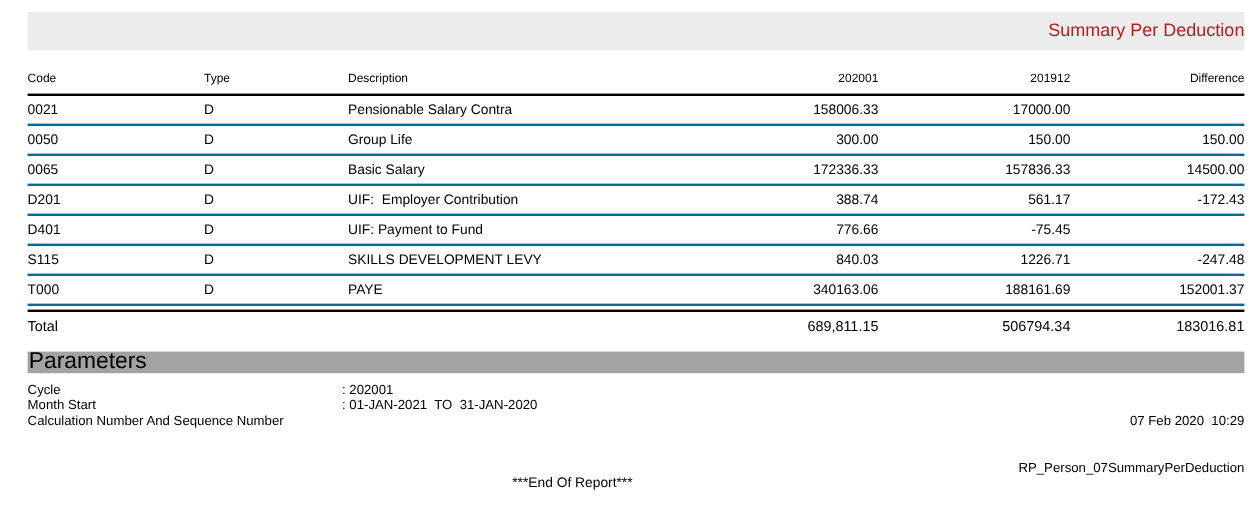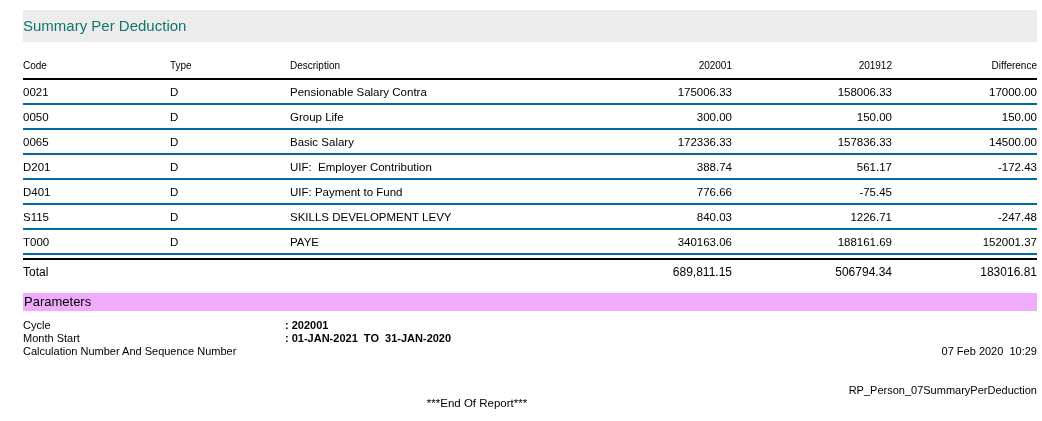--- a/index.html
+++ b/index.html
@@ -16,23 +16,23 @@
     position: absolute;
     left: 23px;
     top: 0;
     width: 1014px;
   }
   .title-bar {
     margin-top: 10px;
     height: 32px;
     line-height: 32px;
     background: #ececec;
-    text-align: left;
+    text-align: right;
     font-size: 15px;
-    color: #0f766e;
+    color: #b91c1c;
   }
   .grid-row {
     display: grid;
     grid-template-columns: 147px 120px 302px 140px 160px 145px;
     align-items: center;
   }
   .header-row {
     margin-top: 17px;
     height: 14px;
     line-height: 14px;
@@ -60,33 +60,33 @@
   .total-row {
     height: 25px;
     line-height: 25px;
     font-size: 12px;
   }
   .total-label { grid-column: 1 / span 3; }
   .params-bar {
     margin-top: 8px;
     height: 18px;
     line-height: 18px;
-    background: #f0abfc;
-    font-size: 13px;
+    background: #a3a3a3;
+    font-size: 19px;
     padding-left: 1px;
   }
   .params {
     margin-top: 8px;
     display: flex;
     font-size: 11px;
     line-height: 13px;
   }
   .params-left { flex: 1; }
   .param-row { display: grid; grid-template-columns: 262px 1fr; }
-  .param-value { white-space: pre; font-weight: bold; }
+  .param-value { white-space: pre; }
   .params-right { text-align: right; white-space: pre; }
   .footer {
     position: absolute;
     left: 0;
     top: 397px;
     width: 954px;
     text-align: center;
     font-size: 11.5px;
   }
 </style>
@@ -105,21 +105,20 @@
       <div class="num">202001</div>
       <div class="num">201912</div>
       <div class="num">Difference</div>
     </div>
     <div class="header-rule"></div>
 
     <div class="grid-row data-row">
       <div>0021</div>
       <div>D</div>
       <div class="desc">Pensionable Salary Contra</div>
-      <div class="num">175006.33</div>
       <div class="num">158006.33</div>
       <div class="num">17000.00</div>
     </div>
     <div class="grid-row data-row">
       <div>0050</div>
       <div>D</div>
       <div class="desc">Group Life</div>
       <div class="num">300.00</div>
       <div class="num">150.00</div>
       <div class="num">150.00</div>

